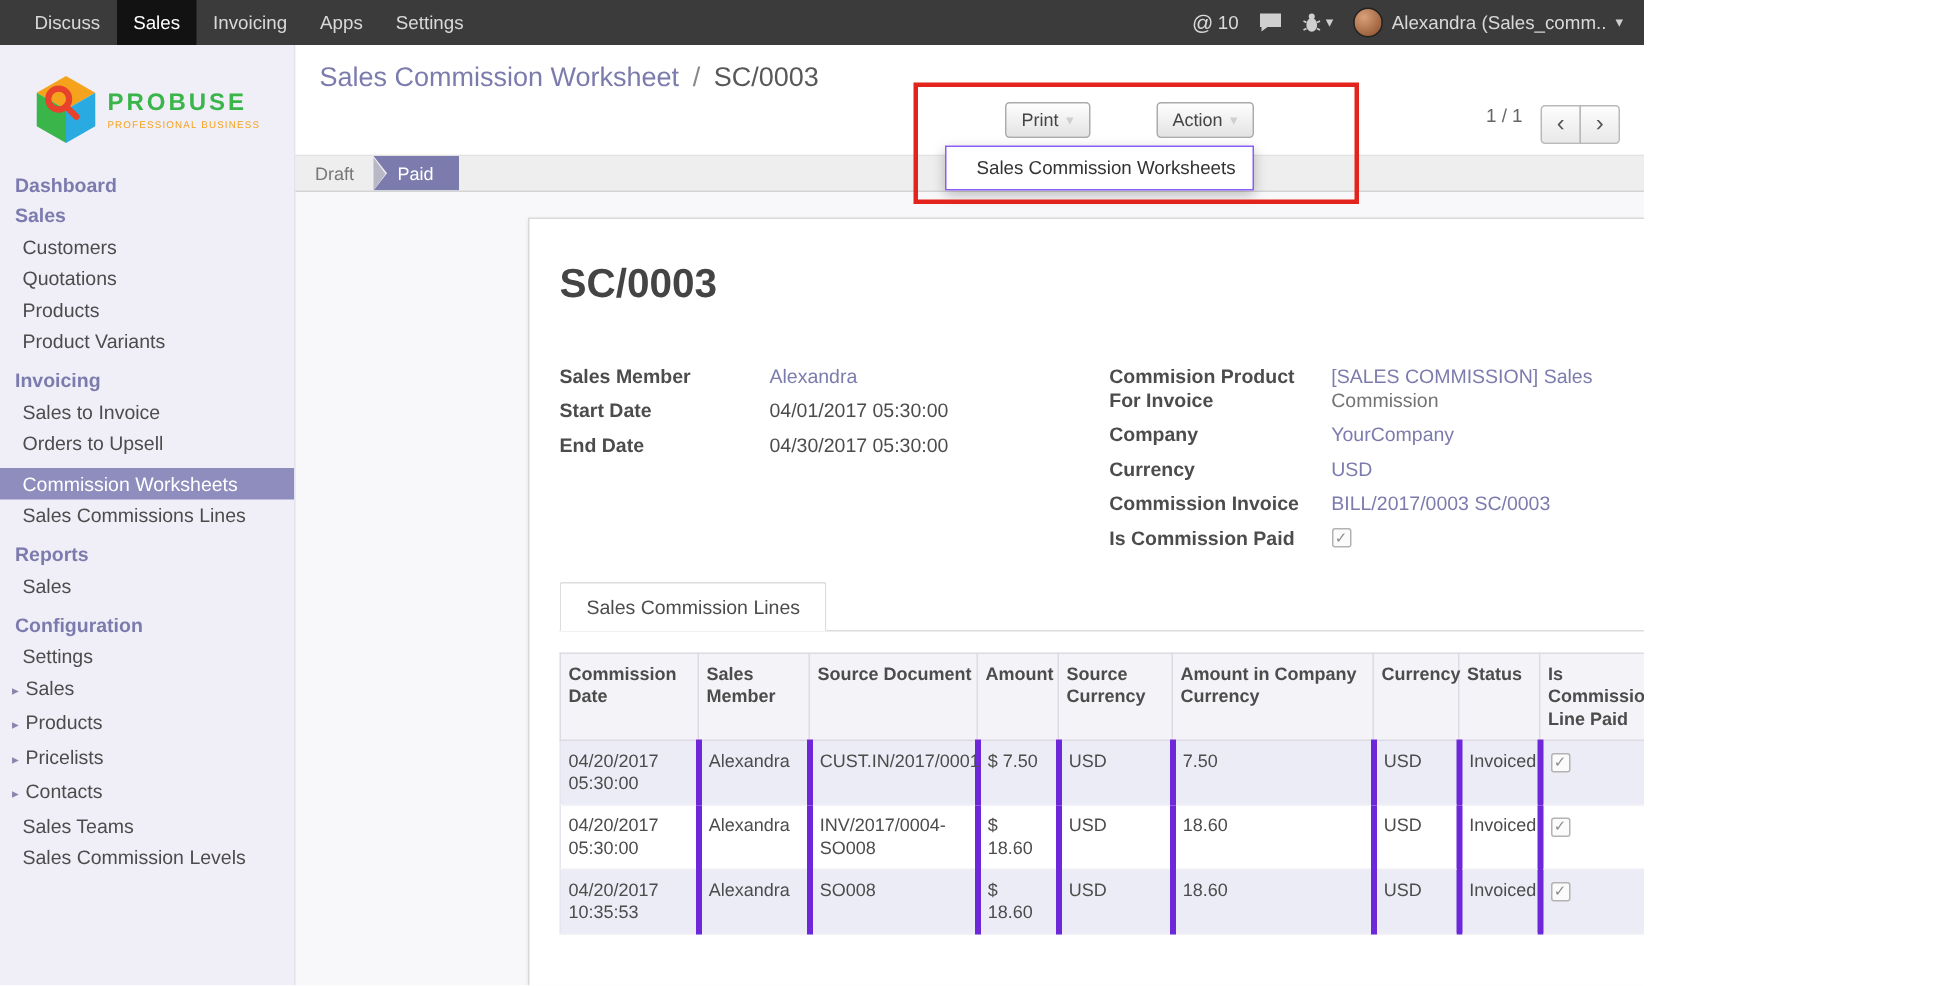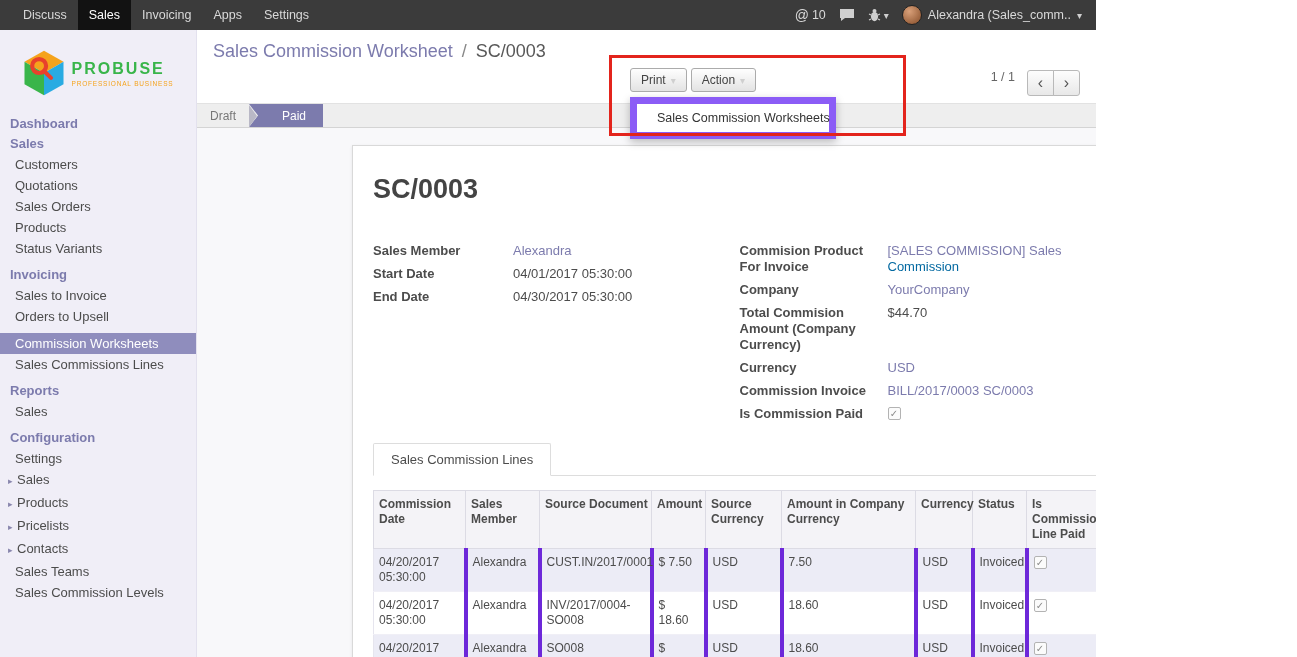--- a/index.html
+++ b/index.html
@@ -36,58 +36,58 @@
   .sidebar .gap { height:6px; }
 
   
   .content { position:absolute; top:30px; left:197px; right:0; bottom:0; background:#fff; }
   .control-panel { position:relative; height:73px; background:#fff; z-index:30;padding-left:19px; }
   .breadcrumb { position:absolute; left:16px; top:11px; font-size:18px; color:#585858; white-space:nowrap; }
   .breadcrumb .parent { color:#7c7bad; cursor:pointer; }
   .breadcrumb .sep { color:#888; padding:0 4px; }
   .cp-buttons { position:absolute; left:433px; top:38px; display:flex; gap:4px; }
   .btn { font-size:12px; padding:4px 10px; background:linear-gradient(#fefefe,#e3e3e3); border:1px solid #ababab;
-         border-radius:3px; color:#444; cursor:pointer; display:flex; align-items:center; gap:5px; }
-  .dropdown { position:absolute; left:433px; top:67px; width:206px; background:#fff; border:7px solid #8b5cf6;
+         border-radius:3px; color:#444; cursor:pointer; display:flex; align-items:center; gap:5px;margin-left:40px; }
+  .dropdown { position:absolute; left:433px; top:67px; width:206px; background:#fff; border:1px solid #8b5cf6;
               box-shadow:0 3px 8px rgba(0,0,0,.25); z-index:40; }
   .dropdown-item { padding:7px 8px 7px 20px; font-size:12.5px; color:#333; cursor:pointer; white-space:nowrap; }
   .red-box { position:absolute; left:412px; top:25px; width:297px; height:81px; border:3px solid #e3241c;
              z-index:60; pointer-events:none; }
   .pager { position:absolute; right:16px; top:40px; display:flex; align-items:flex-start; gap:12px;
            font-size:12.5px; color:#666; }
   .pager-buttons { display:flex; }
   .pager-btn { width:27px; height:26px; border:1px solid #b9b9b9; background:linear-gradient(#fdfdfd,#e8e8e8);
                text-align:center; line-height:24px; font-size:16px; color:#555; cursor:pointer; }
   .pager-btn.prev { border-radius:3px 0 0 3px; }
   .pager-btn.next { border-radius:0 3px 3px 0; margin-left:-1px; }
 
   .status-strip { position:relative; height:25px; background:#eeeeee; border-top:1px solid #e2e2e2;
                   border-bottom:1px solid #d4d4d4; display:flex; z-index:10; }
   .statusbar { display:flex; margin-right:16px; height:100%; }
   .state { font-size:12px; color:#777; display:flex; align-items:center; padding:0 13px; position:relative; cursor:pointer; }
   .state.draft::after { content:''; position:absolute; right:-8px; top:50%; transform:translateY(-50%);
                         border-left:8px solid #b9b8c6; border-top:11px solid transparent;
                         border-bottom:11px solid transparent; z-index:2; }
-  .state.active { background:#7c7bad; color:#fff; padding:0 17px 0 33px;
+  .state.active { background:#7c7bad; color:#fff; padding:0 17px 0 16px;
                   clip-path:polygon(0 0,100% 0,100% 100%,0 100%,9px 50%); }
 
   .content-body { position:absolute; top:98px; left:0; right:0; bottom:0; background:#f8f8fa; overflow:hidden; }
   .sheet { width:775px; margin:17px 0 0 155px; background:#fff; border:1px solid #d9d9d9;
            box-shadow:0 1px 3px rgba(0,0,0,.08); padding:26px 20px 20px; min-height:560px; }
   .record-title { font-size:27px; font-weight:bold; color:#444; margin:2px 0 38px; }
 
   .groups { display:flex; font-size:13px; color:#4c4c4c; }
   .group { width:50%; }
   .frow { display:flex; margin-bottom:7px; align-items:flex-start; }
   .flabel { font-weight:bold; width:140px; flex-shrink:0; padding-right:10px; line-height:16px; }
   .group-right .flabel { width:148px; }
   .fvalue { line-height:16px; }
   .group-right .fvalue { width:182px; }
   .link { color:#7c7bad; cursor:pointer; }
-  .value-rest { display:block; color:#0369a1; }
+  .value-rest { display:block; color:#737373; }
   .checkbox { width:13px; height:13px; border:1px solid #b3b3b3; background:#fbfbfb; display:inline-flex;
               align-items:center; justify-content:center; font-size:10px; color:#8a8a8a; border-radius:2px; margin-top:1px; }
 
   .tabbar { margin-top:14px; border-bottom:1px solid #ddd; }
   .tab { display:inline-block; padding:8px 17px; border:1px solid #ddd; border-bottom:1px solid #fff;
          margin-bottom:-1px; background:#fff; font-size:13px; color:#4c4c4c; cursor:pointer;
          border-radius:2px 2px 0 0; }
 
   table.lines { margin-top:14px; width:735px; border-collapse:collapse; table-layout:fixed;
                 font-size:12px; color:#4c4c4c; }
@@ -151,23 +151,22 @@
       <span class="logo-text">
         <span class="logo-title">PROBUSE</span>
         <span class="logo-sub">PROFESSIONAL BUSINESS</span>
       </span>
     </div>
 
     <div class="section-header">Dashboard</div>
     <div class="section-header">Sales</div>
     <div class="side-item">Customers</div>
     <div class="side-item">Quotations</div>
-    <div class="side-item">Sales Orders</div>
     <div class="side-item">Products</div>
-    <div class="side-item">Status Variants</div>
+    <div class="side-item">Product Variants</div>
 
     <div class="gap"></div>
     <div class="section-header">Invoicing</div>
     <div class="side-item">Sales to Invoice</div>
     <div class="side-item">Orders to Upsell</div>
 
     <div class="gap"></div>
     <div class="side-item active">Commission Worksheets</div>
     <div class="side-item">Sales Commissions Lines</div>
 
@@ -253,24 +252,20 @@
             <div class="frow">
               <span class="flabel">Commision Product For Invoice</span>
               <span class="fvalue">
                 <span class="link">[SALES COMMISSION] Sales</span>
                 <span class="value-rest">Commission</span>
               </span>
             </div>
             <div class="frow">
               <span class="flabel">Company</span>
               <span class="fvalue link">YourCompany</span>
-            </div>
-            <div class="frow">
-              <span class="flabel">Total Commision Amount (Company Currency)</span>
-              <span class="fvalue">$44.70</span>
             </div>
             <div class="frow">
               <span class="flabel">Currency</span>
               <span class="fvalue link">USD</span>
             </div>
             <div class="frow">
               <span class="flabel">Commission Invoice</span>
               <span class="fvalue link">BILL/2017/0003 SC/0003</span>
             </div>
             <div class="frow">

